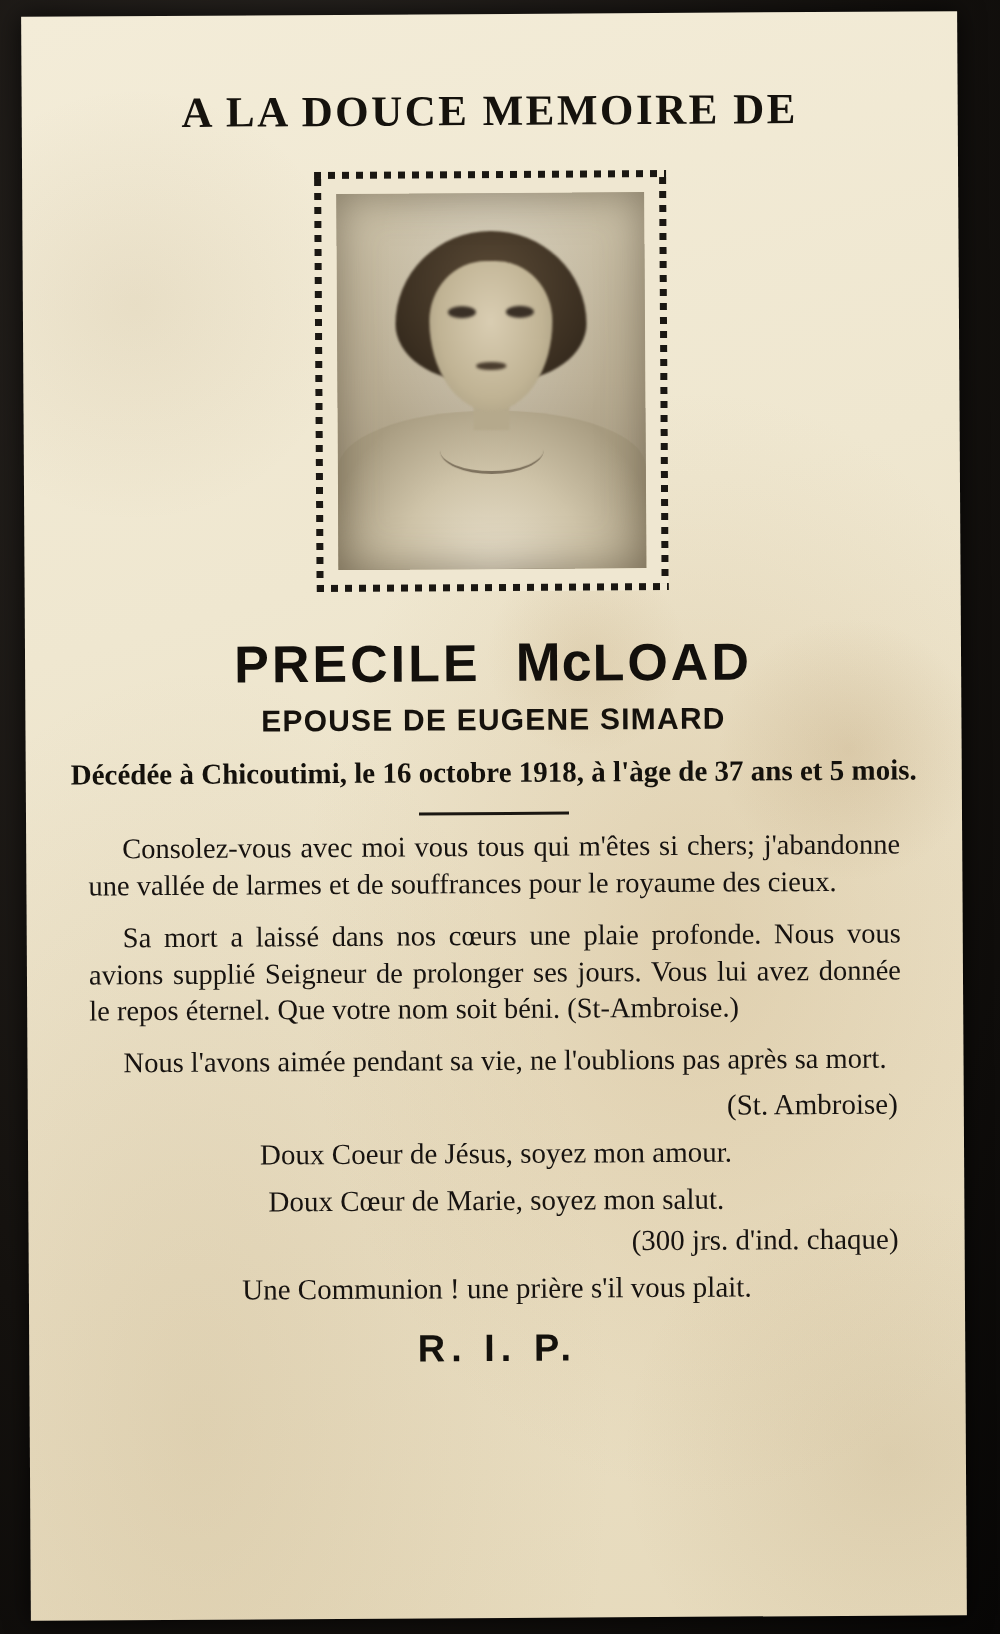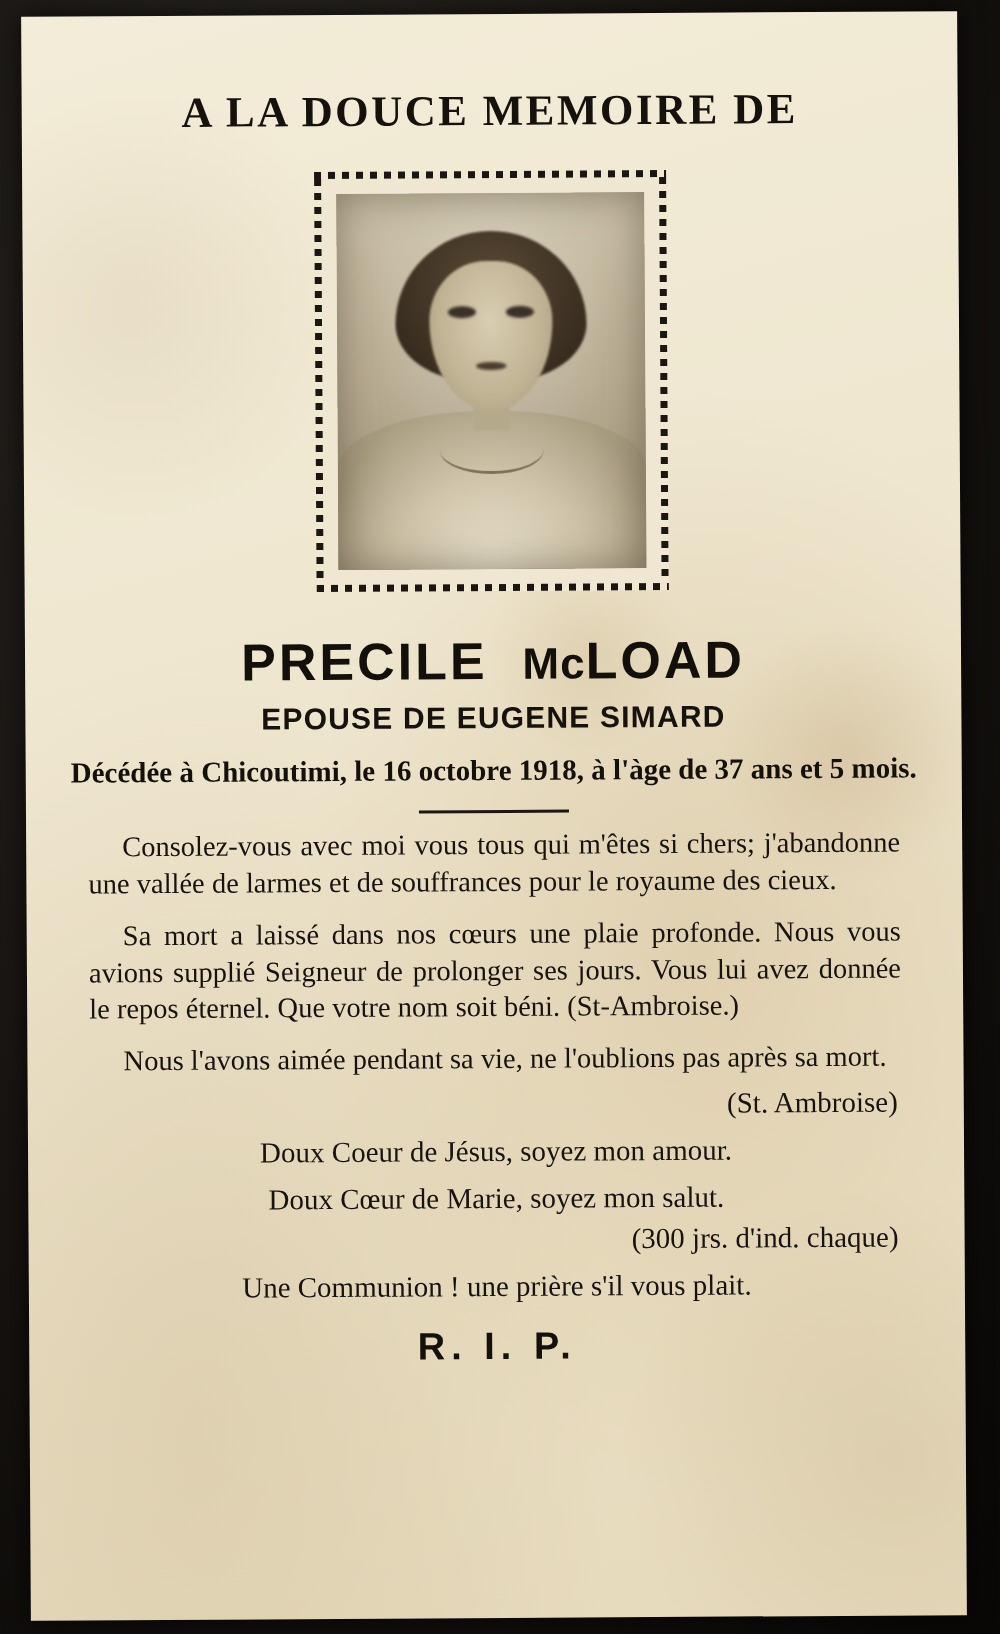--- a/index.html
+++ b/index.html
@@ -170,21 +170,21 @@
   .name {
     text-align: center;
     font-family: "Liberation Sans", sans-serif;
     font-weight: bold;
     font-size: 52px;
     letter-spacing: 3px;
     margin-top: 40px;
     color: #13100c;
   }
   .name .mc {
-    font-size: 44px;
+    font-size: 54px;
     letter-spacing: 1px;
   }
   .spouse {
     text-align: center;
     font-family: "Liberation Sans", sans-serif;
     font-weight: bold;
     font-size: 30px;
     letter-spacing: 1.2px;
     margin-top: 10px;
     color: #16120d;

